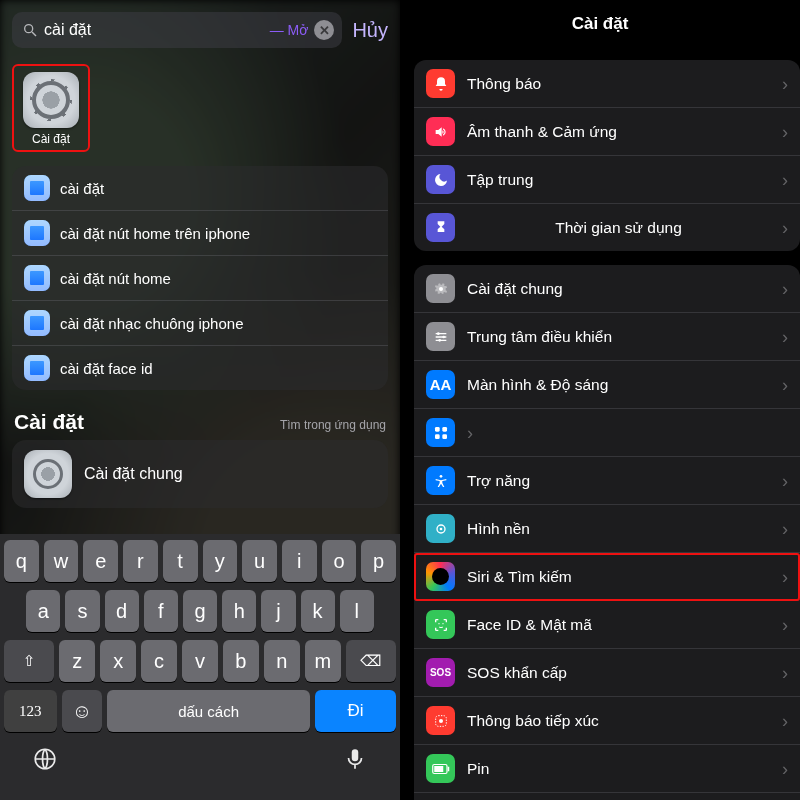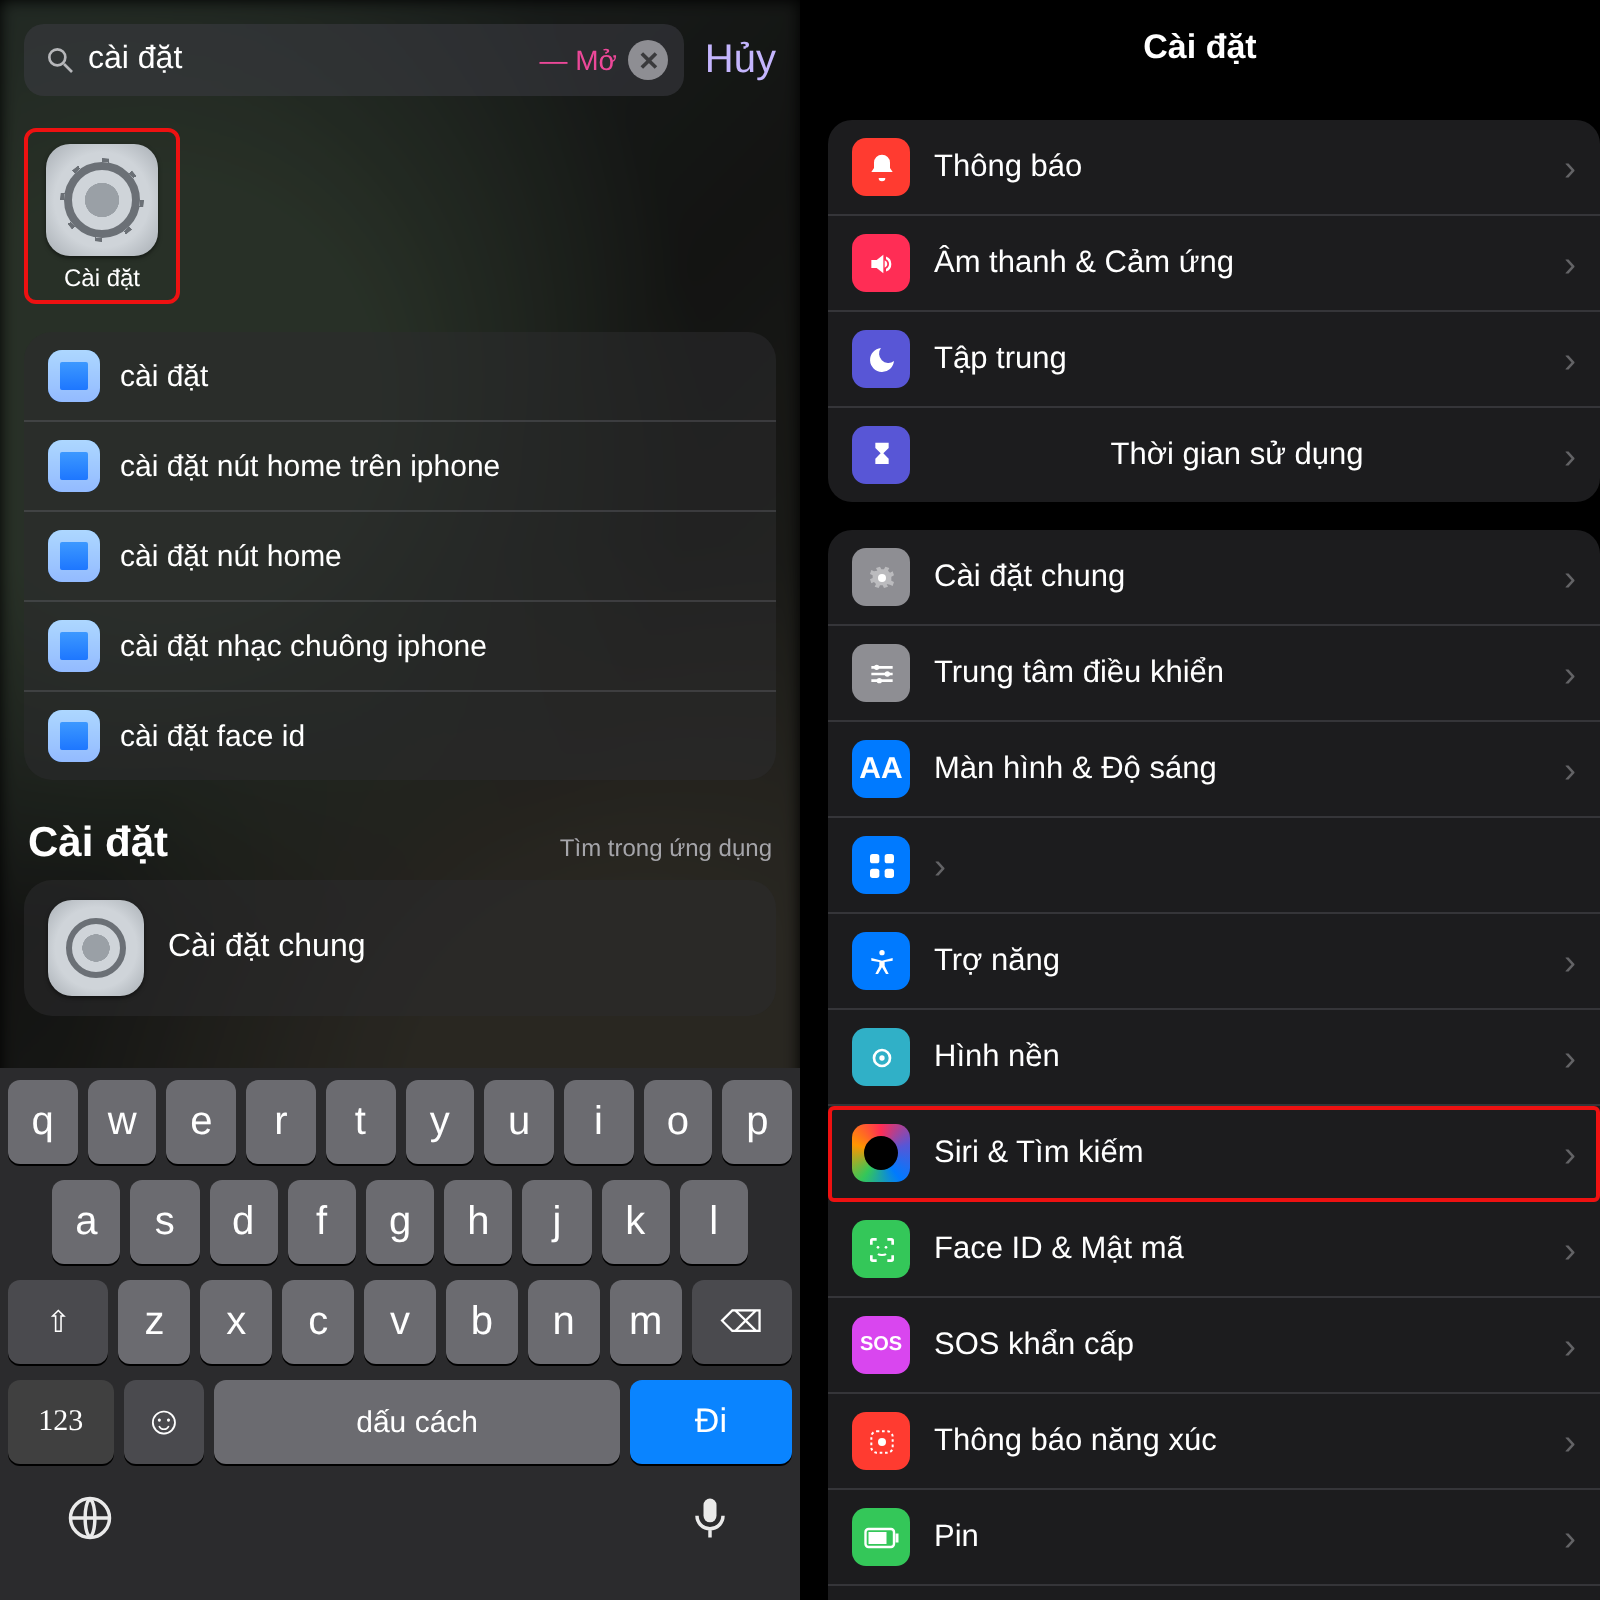--- a/index.html
+++ b/index.html
@@ -27,21 +27,21 @@
   .lft { position: relative; z-index: 2; padding: 12px 12px 0 12px; color:#fff; }
 
   .searchbar-row { display:flex; align-items:center; gap:10px; }
   .searchbar {
     flex:1; height:36px; background:rgba(60,60,67,.55);
     border-radius:10px; display:flex; align-items:center; padding:0 8px 0 10px;
     color:#d8d8dc;
   }
   .searchbar .mag { width:16px; height:16px; margin-right:6px; opacity:.8; }
   .searchbar .txt { flex:1; font-size:16px; color:#fff; }
-  .searchbar .hint { font-size:14px; color:#ec4899; margin:0 6px 0 4px; }
+  .searchbar .hint { font-size:14px; color:#8b5cf6; margin:0 6px 0 4px; }
   .searchbar .clear {
     width:20px; height:20px; border-radius:50%; background:#8e8e93;
     display:flex; align-items:center; justify-content:center; color:#3a3a3c;
     font-size:13px; font-weight:bold;
   }
   .cancel { color:#c4b5fd; font-size:20px; }
 
   .tophit {
     margin-top:16px; border:2px solid #e11; border-radius:6px;
     padding:6px 6px 4px 6px; width:78px; display:inline-flex; flex-direction:column; align-items:center;
@@ -133,21 +133,21 @@
   .row.hl { outline:2px solid #e11; outline-offset:-2px; border-radius:3px; }
 
   .icn { width:29px; height:29px; border-radius:7px; display:flex; align-items:center; justify-content:center;
     font-size:15px; color:#fff; font-weight:600; }
   .i-red    { background:#ff3b30; }
   .i-pink   { background:#ff2d55; }
   .i-indigo { background:#5856d6; }
   .i-grey   { background:#8e8e93; }
   .i-blue   { background:#007aff; }
   .i-green  { background:#34c759; }
-  .i-sos    { background:#d946ef; font-size:10px; }
+  .i-sos    { background:#a21caf; font-size:10px; }
   .i-siri   { background:conic-gradient(#ff2d55,#5856d6,#007aff,#34c759,#ff9500,#ff2d55); }
   .i-siri::after { content:""; width:17px; height:17px; border-radius:50%; background:#000; }
   .i-wall   { background:#30b0c7; }
   .i-pin    { background:#34c759; }
 </style>
 </head>
 <body>
 
 <div class="panel panel-left">
   <div class="blur-bg"></div>
@@ -387,21 +387,21 @@
         <span class="lbl">SOS khẩn cấp</span>
         <span class="chev">›</span>
       </div>
       <div class="row">
         <span class="icn i-red">
           <svg width="16" height="16" viewBox="0 0 24 24">
             <rect x="4" y="4" width="16" height="16" rx="4" fill="none" stroke="#fff" stroke-width="1.5" stroke-dasharray="2 2"></rect>
             <circle cx="12" cy="12" r="3" fill="#fff"></circle>
           </svg>
         </span>
-        <span class="lbl">Thông báo năng xúc</span>
+        <span class="lbl">Thông báo tiếp xúc</span>
         <span class="chev">›</span>
       </div>
       <div class="row">
         <span class="icn i-pin">
           <svg width="18" height="12" viewBox="0 0 24 14">
             <rect x="1" y="1" width="19" height="12" rx="2" fill="none" stroke="#fff" stroke-width="1.6"></rect>
             <rect x="21" y="4" width="2" height="6" fill="#fff"></rect>
             <rect x="3" y="3" width="12" height="8" fill="#fff"></rect>
           </svg>
         </span>

